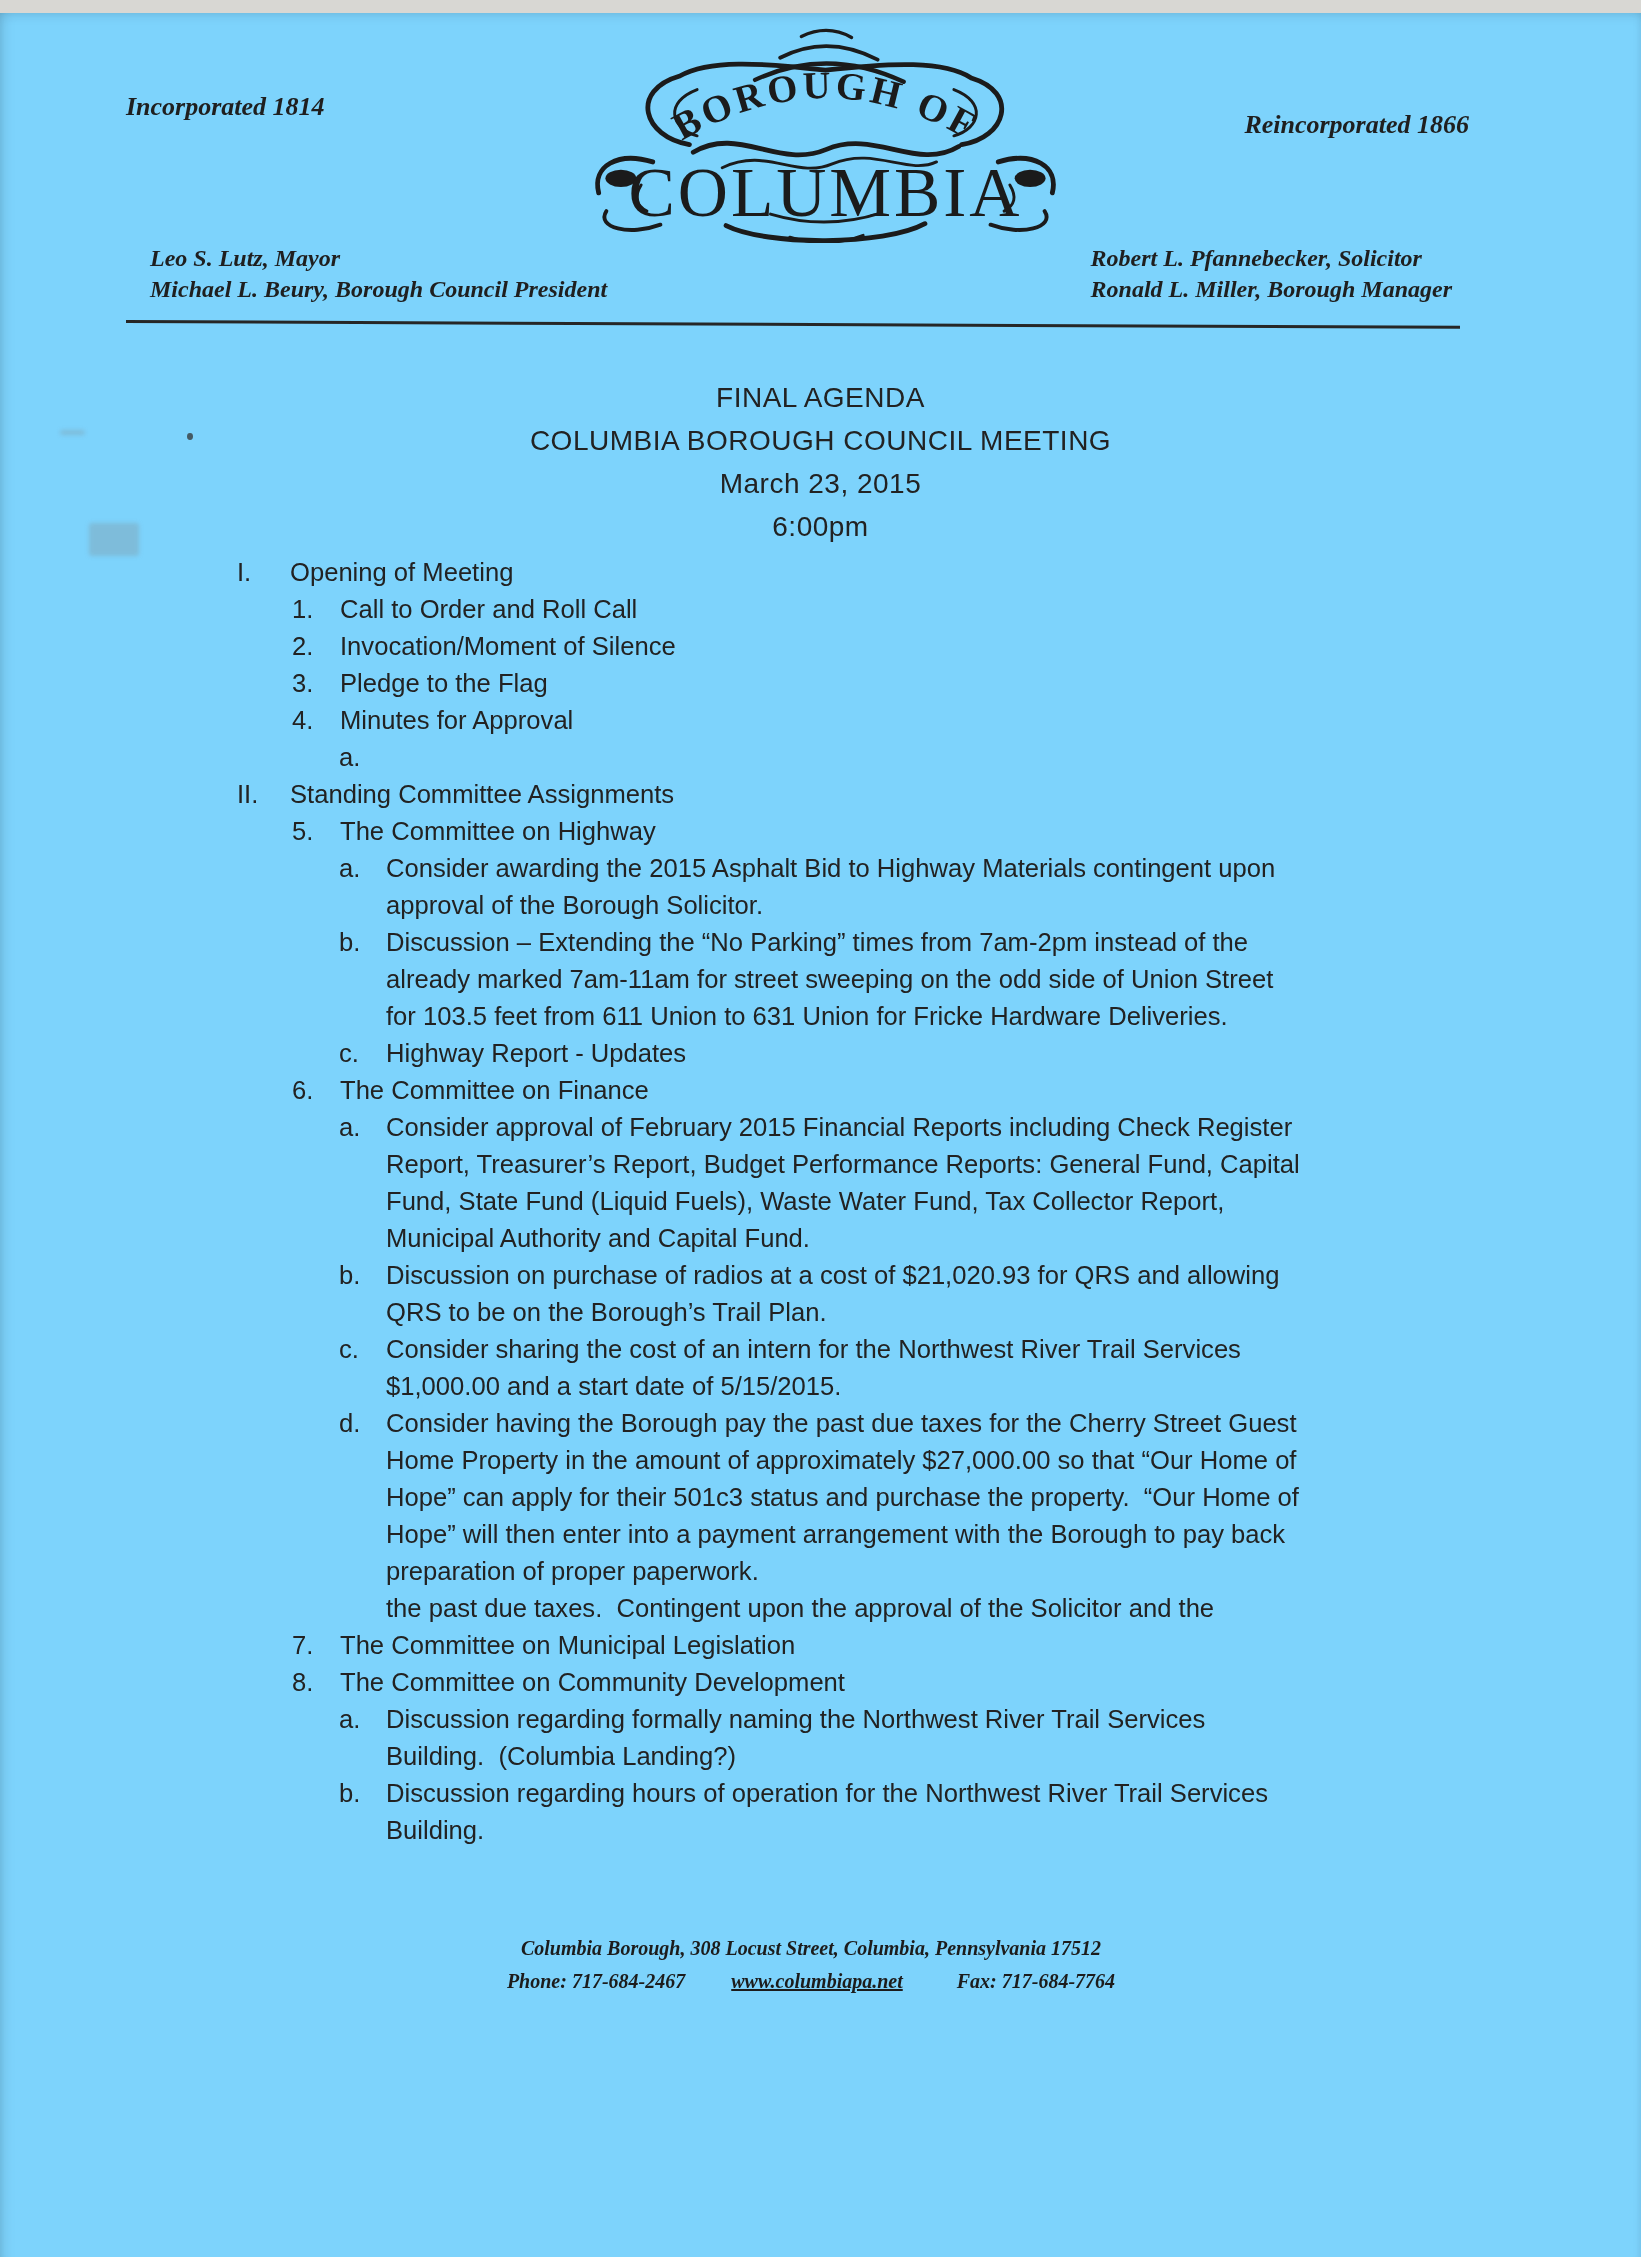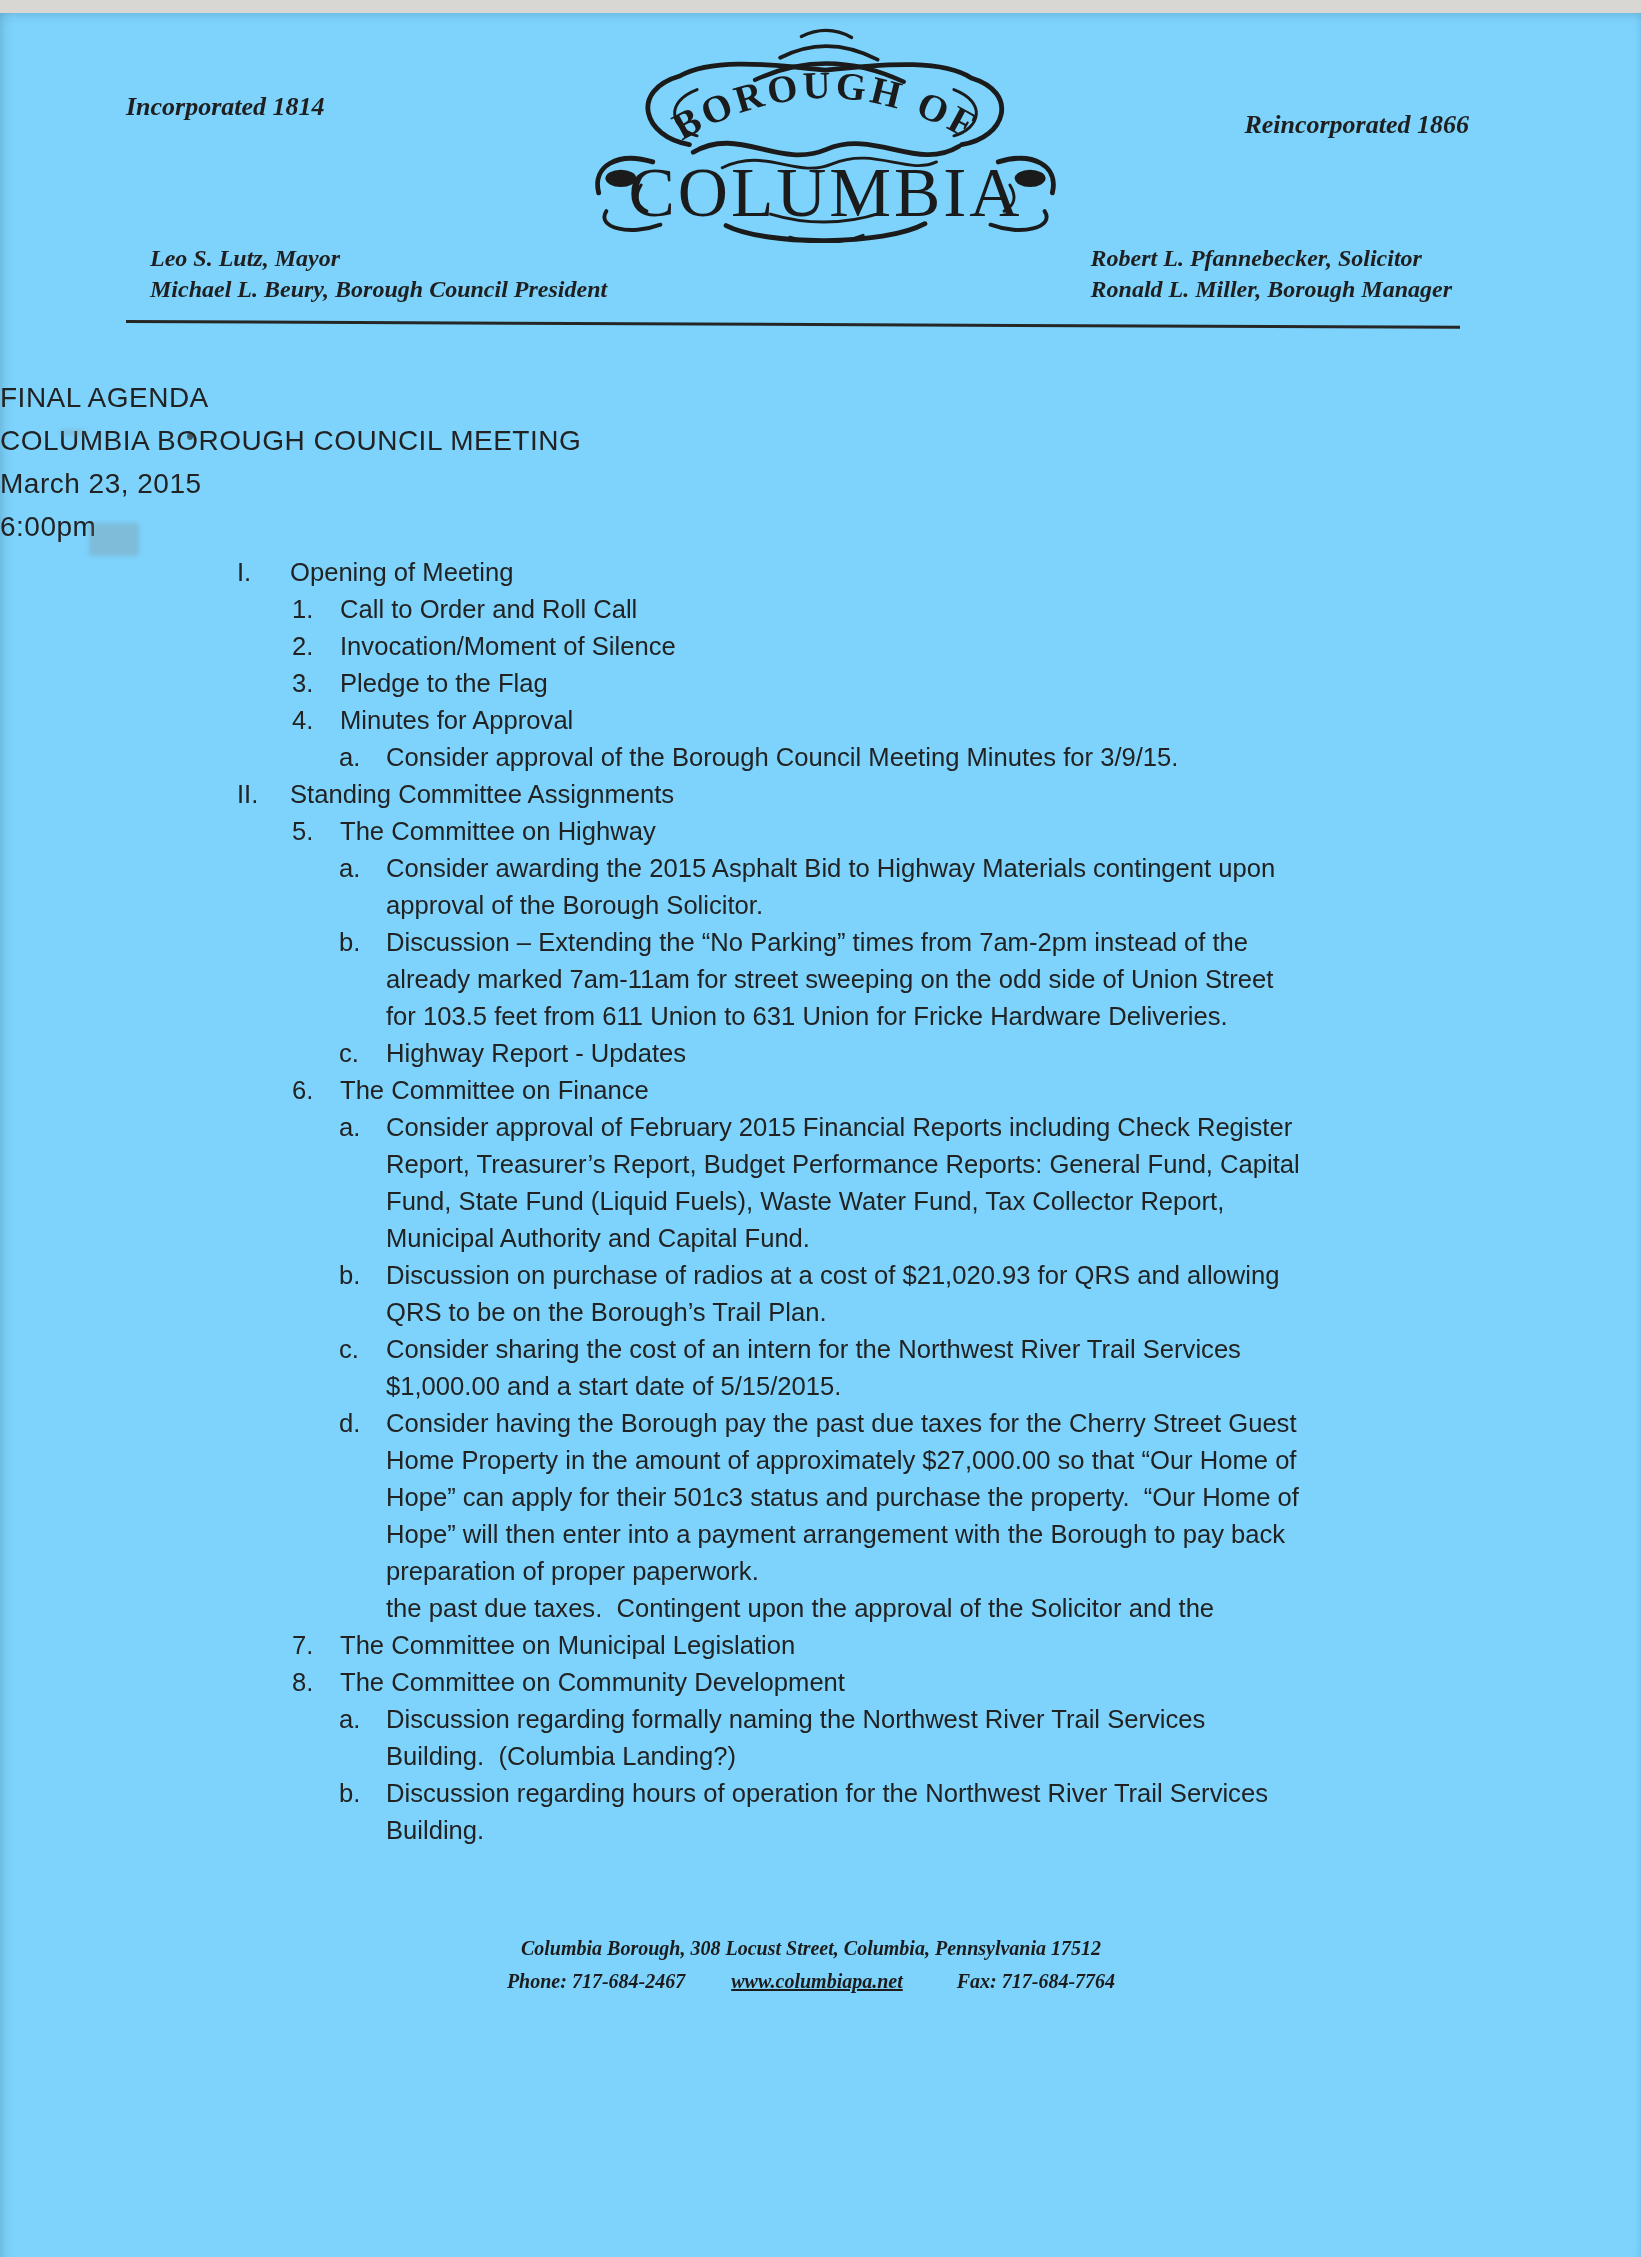--- a/index.html
+++ b/index.html
@@ -28,21 +28,21 @@
 
   
   .officials { position:absolute; top:230px; font-family:"Liberation Serif", serif; font-style:italic; font-weight:bold; font-size:24px; line-height:31px; }
   .officials.left  { left:150px; text-align:left; }
   .officials.right { right:189px; text-align:left; }
 
   
   .divider { position:absolute; left:126px; top:307px; width:1334px; height:2.9px; background:#262626; transform:rotate(0.25deg); transform-origin:left center; }
 
   
-  .title-block { position:absolute; left:0; top:363px; width:1641px; text-align:left; font-size:28px; line-height:43px; color:#222; }
+  .title-block { position:absolute; left:0; top:363px; width:1641px; text-align:center; font-size:28px; line-height:43px; color:#222; }
   .title-block div { letter-spacing:0.5px; }
 
   
   .agenda { position:absolute; left:237px; top:541px; width:1236px; font-size:25.6px; line-height:37px; color:#222; }
   .ag-row { display:flex; }
   .ag-marker { flex:none; }
   .ag-text { display:block; }
   .ag-line { display:block; white-space:pre; }
   .lvl1 { padding-left:0; }   .lvl1 .ag-marker { width:53px; }
   .lvl2 { padding-left:55px; } .lvl2 .ag-marker { width:48px; }
@@ -150,23 +150,20 @@
         </span>
       </div>
       <div class="ag-row lvl2">
         <span class="ag-marker">4.</span>
         <span class="ag-text">
           <span class="ag-line">Minutes for Approval</span>
         </span>
       </div>
       <div class="ag-row lvl3">
         <span class="ag-marker">a.</span>
-        <span class="ag-text">
-          <span class="ag-line">Consider approval of the Borough Council Meeting Minutes for 3/9/15.</span>
-        </span>
       </div>
       <div class="ag-row lvl1">
         <span class="ag-marker">II.</span>
         <span class="ag-text">
           <span class="ag-line">Standing Committee Assignments</span>
         </span>
       </div>
       <div class="ag-row lvl2">
         <span class="ag-marker">5.</span>
         <span class="ag-text">

